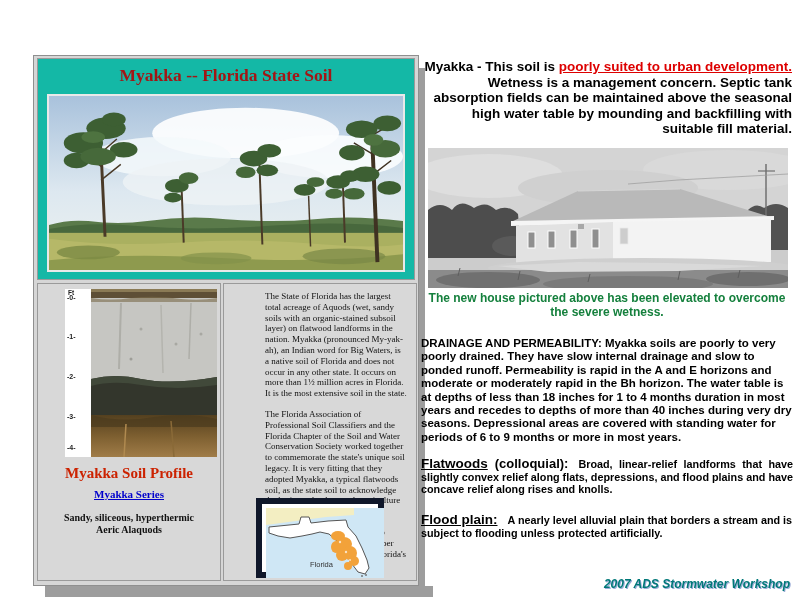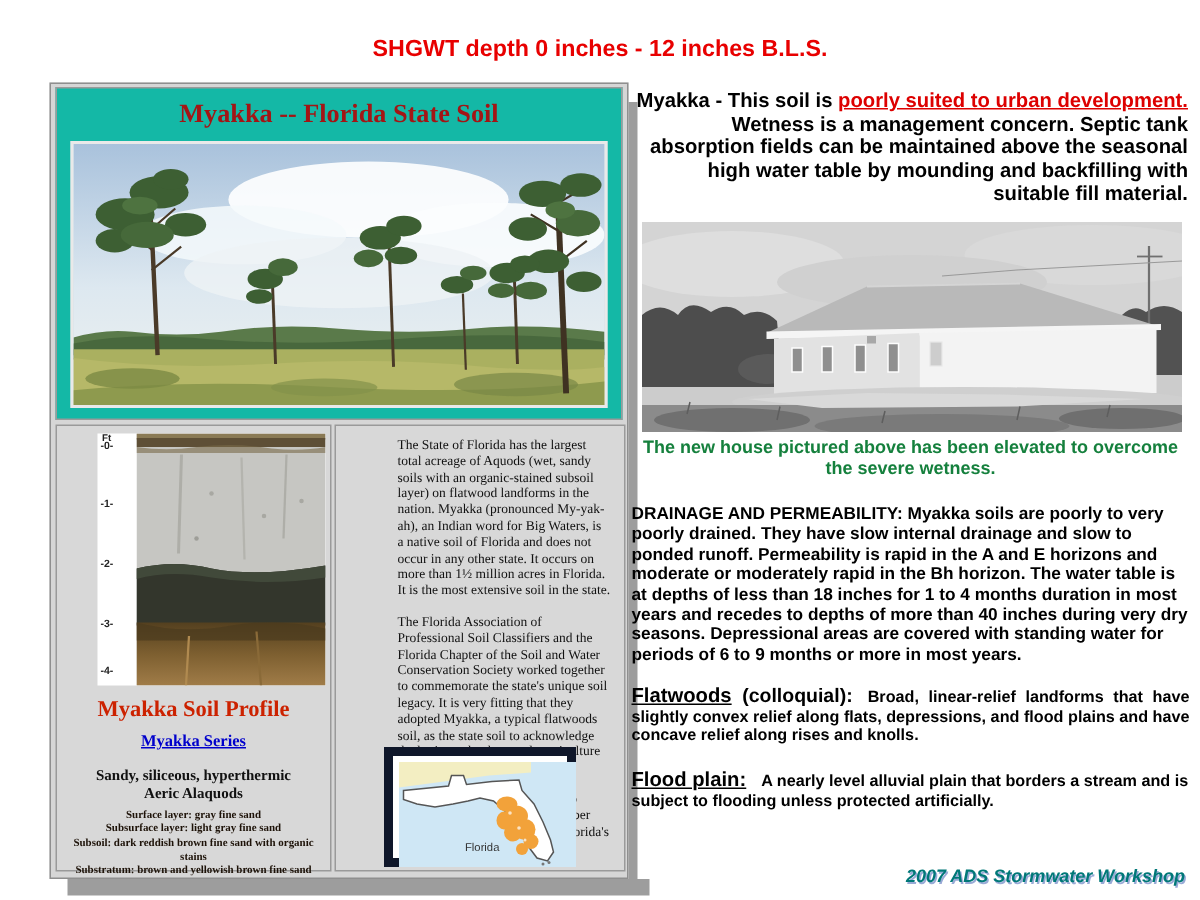--- a/index.html
+++ b/index.html
@@ -66,21 +66,20 @@
   .defblock .qual{font-size:13px;}
   .defblock .gap{display:inline-block;width:10px;}
   .footer{position:absolute;right:10px;top:577px;font-weight:bold;font-style:italic;
           font-size:12px;color:#007878;text-shadow:1px 1px 0 rgba(70,100,180,0.55);margin-left:48px;}
 </style>
 </head>
 <body>
 
 <div class="slide">
 
-  <div class="hdr-sub">SHGWT depth 0 inches - 12 inches B.L.S.</div>
 
   <div class="panel">
 
     <div class="top-box">
       <div class="panel-title">Myakka -- Florida State Soil</div>
       <div class="photo-frame">
         <svg viewBox="0 0 360 178" preserveAspectRatio="none">
           <defs>
             <linearGradient id="sky" x1="0" y1="0" x2="0" y2="1">
               <stop offset="0" stop-color="#a9c2dc"></stop>
@@ -177,26 +176,20 @@
           <line x1="35" y1="135" x2="33" y2="168" stroke="#b08a50" stroke-width="1.5"></line>
           <line x1="80" y1="132" x2="83" y2="168" stroke="#8a6a38" stroke-width="1.5"></line>
         </svg>
       </div>
       <div class="profile-title">Myakka Soil Profile</div>
       <div class="series-link">Myakka Series</div>
       <div class="taxo">
         <div>Sandy, siliceous, hyperthermic</div>
         <div>Aeric Alaquods</div>
       </div>
-      <div class="layers">
-        <div>Surface layer:  gray fine sand</div>
-        <div>Subsurface layer:  light gray fine sand</div>
-        <div>Subsoil:  dark reddish brown fine sand with organic stains</div>
-        <div>Substratum:  brown and yellowish brown fine sand</div>
-      </div>
     </div>
 
     <div class="story-box">
       <p class="p1">The State of Florida has the largest total acreage of Aquods (wet, sandy soils with an organic-stained subsoil layer) on flatwood landforms in the nation. Myakka (pronounced My-yak-ah), an Indian word for Big Waters, is a native soil of Florida and does not occur in any other state. It occurs on more than 1½ million acres in Florida. It is the most extensive soil in the state.</p>
       <p>The Florida Association of Professional Soil Classifiers and the Florida Chapter of the Soil and Water Conservation Society worked together to commemorate the state's unique soil legacy. It is very fitting that they adopted Myakka, a typical flatwoods soil, as the state soil to acknowledge the heritage that has made agriculture the state's major industry.</p>
       <p>On May 22, 1989, Governor Bob Martinez signed Senate bill number 524 into law, making Myakka Florida's Official State Soil.</p>
       <div class="map-box">
         <svg viewBox="0 0 118 70" preserveAspectRatio="none">
           <rect width="118" height="70" fill="#cfe7f5"></rect>
           <polygon points="0,0 88,0 88,7 60,9 30,13 0,17" fill="#f3eec2"></polygon>

